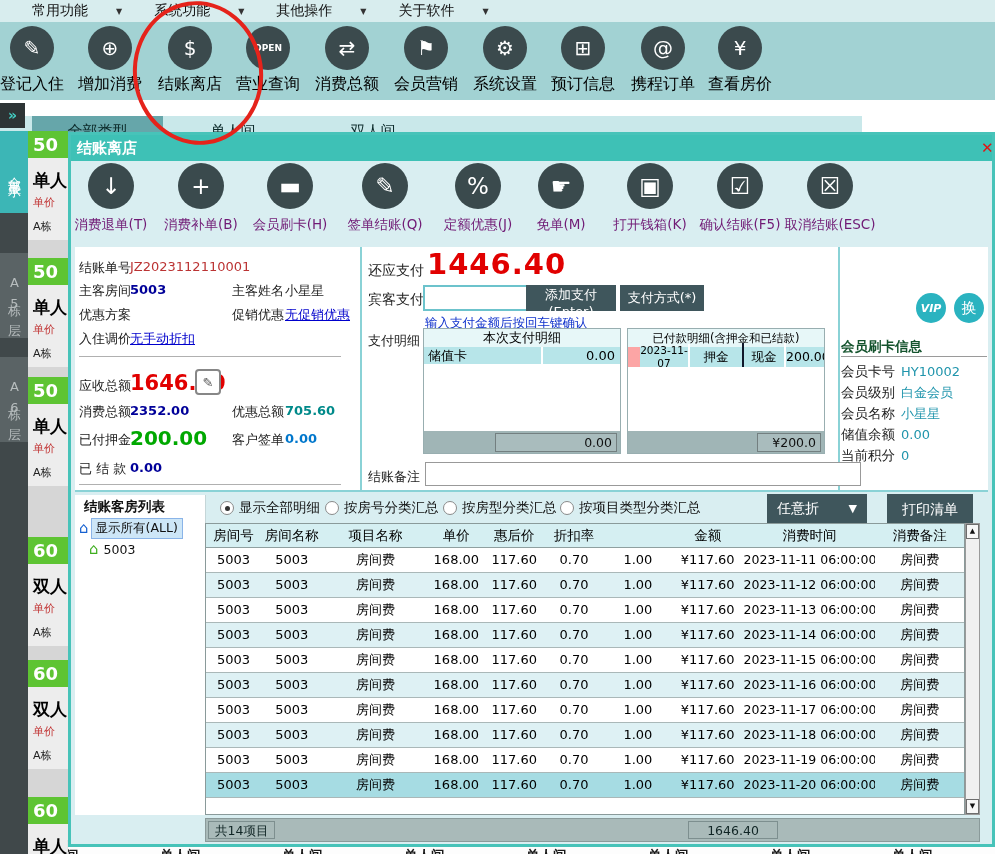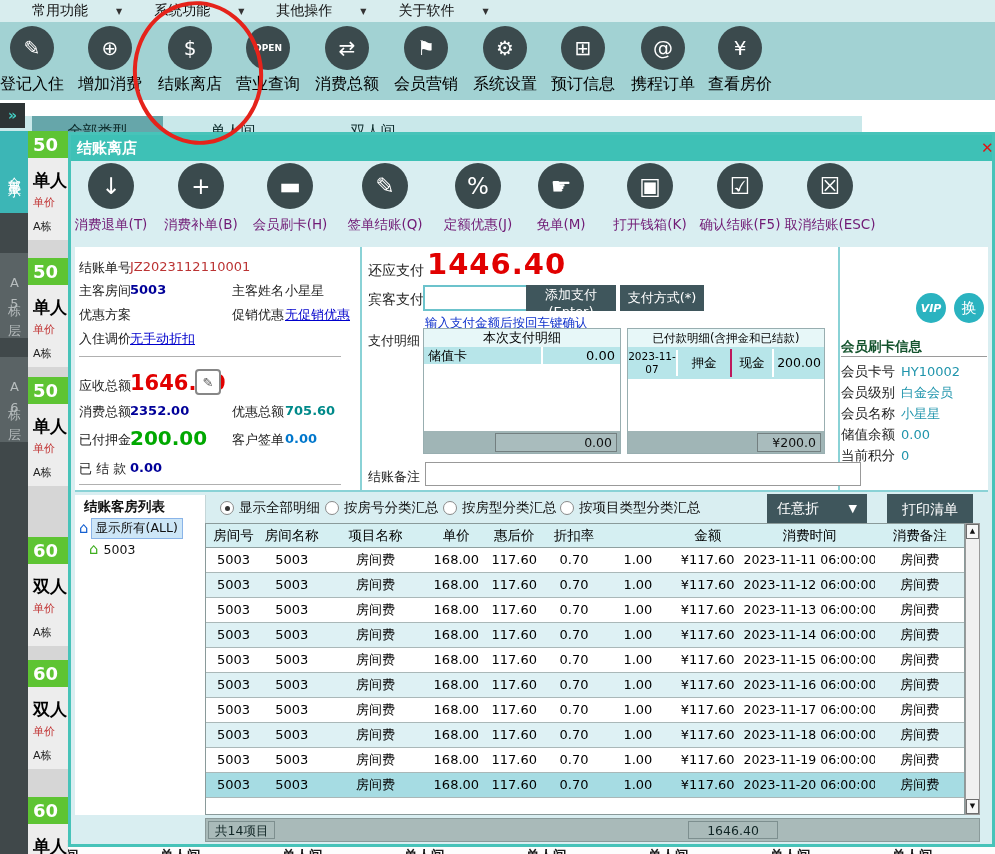--- a/index.html
+++ b/index.html
@@ -351,23 +351,23 @@
       <span class="g-cell" style="flex:1;text-align:right;padding-right:5px;">0.00</span>
     </div>
     <div class="pp-fill"></div>
     <div class="pp-foot">
       <span class="pp-box" style="width:112px;">0.00</span>
     </div>
   </div>
 
   <div class="pay-panel" style="left:556px;width:198px;">
     <div class="pp-head sm">已付款明细(含押金和已结款)</div>
-    <div class="pp-row" style="height:32px;font-size:12.5px;">
+    <div class="pp-row" style="height:20px;font-size:12.5px;margin-left:12px;">
       <span class="g-cell" style="width:48px;font-size:10.5px;white-space:normal;line-height:1.2;border-right:2px solid #fff;">2023-11-07</span>
-      <span class="g-cell" style="width:52px;border-right:2px solid #be185d;line-height:28px;">押金</span>
+      <span class="g-cell" style="width:52px;border-right:2px solid #0f172a;line-height:28px;">押金</span>
       <span class="g-cell" style="width:40px;border-right:2px solid #fff;line-height:28px;">现金</span>
       <span class="g-cell" style="flex:1;line-height:28px;">200.00</span>
     </div>
     <div class="pp-fill"></div>
     <div class="pp-foot">
       <span class="pp-box" style="width:54px;">¥200.0</span>
     </div>
   </div>
 
   <span class="lbl" style="left:297px;top:333px;">结账备注</span>

